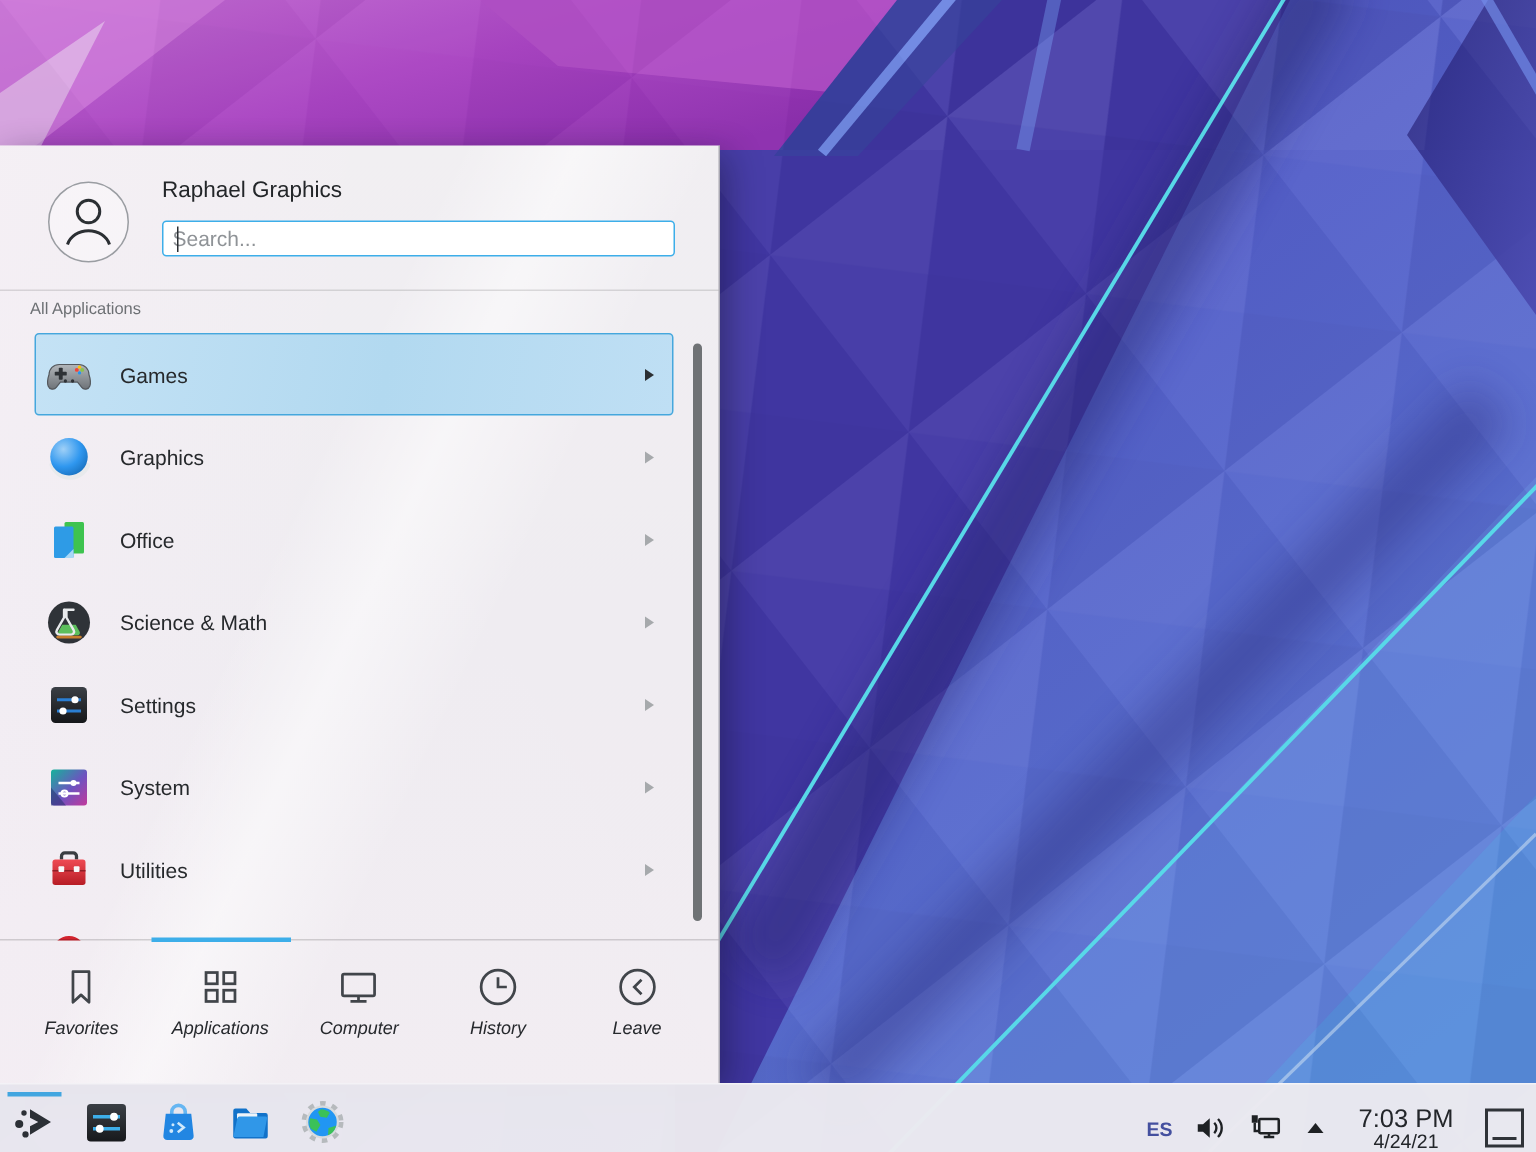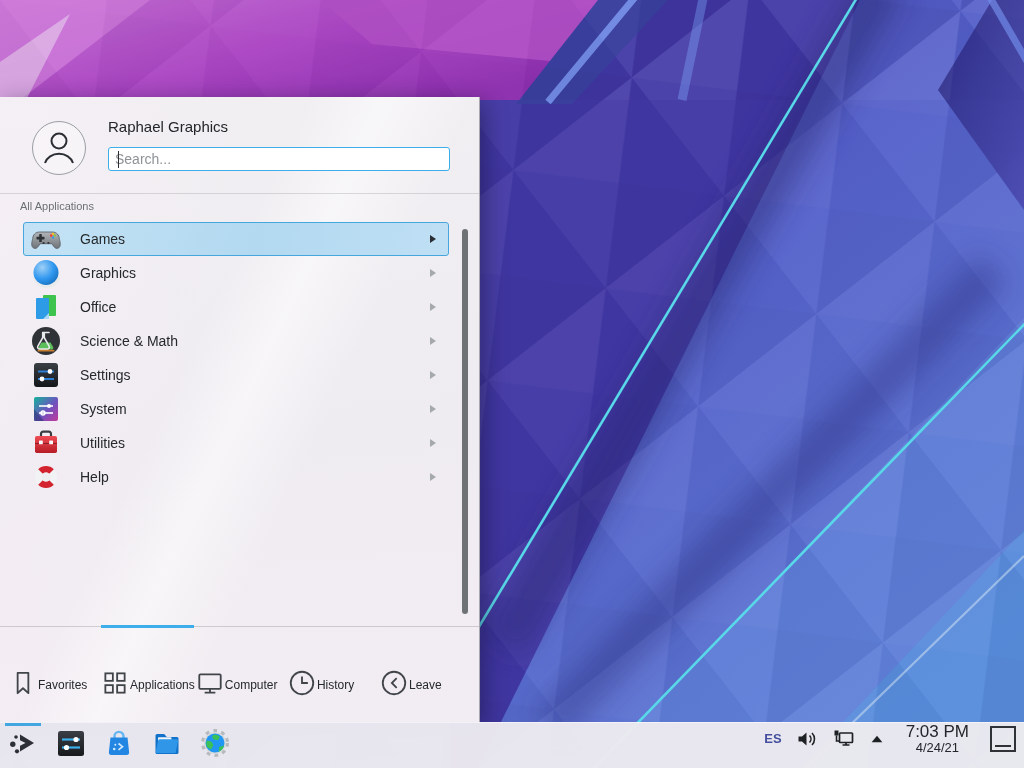--- a/index.html
+++ b/index.html
@@ -21,42 +21,42 @@
   .search{position:absolute;left:108px;top:50px;width:328px;height:22px;
           border:1.5px solid #3daee9;border-radius:3px;background:#fff;
           font-size:14px;color:#232629;padding:0 6px;outline:none;
           font-family:"Liberation Sans",sans-serif;}
   .search::placeholder{color:#8f9397;}
   .caret{position:absolute;left:118px;top:54px;width:1px;height:17px;background:#2b2f33;pointer-events:none;}
   .hdr-divider{position:absolute;left:0;right:0;top:96px;height:1px;background:rgba(0,0,0,.12);}
   .section-label{position:absolute;left:20px;top:103px;font-size:11px;color:#6d7074;}
 
   .cat-list{position:absolute;left:0;right:0;top:125px;bottom:95px;overflow:hidden;}
-  .cat-row{height:34px;margin:0 30px 0 23px;display:flex;align-items:center;
+  .cat-row{height:55px;margin:0 30px 0 23px;display:flex;align-items:center;
            padding:0 6px;border:1px solid transparent;border-radius:3px;box-sizing:border-box;}
   .cat-row.selected{background:linear-gradient(100deg,#c4e2f5,#b2d9f0 55%,#bfdff4);
                     border-color:#45a7dd;}
   .cat-icon{width:32px;height:32px;flex:0 0 32px;}
   .cat-label{margin-left:18px;font-size:14px;color:#26292c;}
   .cat-arrow{margin-left:auto;margin-right:6px;width:0;height:0;
              border-left:6px solid #a6a9ac;border-top:4.5px solid transparent;border-bottom:4.5px solid transparent;}
   .cat-row.selected .cat-arrow{border-left-color:#2b2f33;}
 
   .scrollbar{position:absolute;right:11px;top:132px;width:6px;height:385px;border-radius:3px;background:#6f7275;}
 
   .tabbar{position:absolute;left:0;right:0;bottom:0;height:95px;border-top:1px solid rgba(0,0,0,.15);
           display:flex;padding:0 8px;}
   .tab-indicator{position:absolute;left:101px;top:-2px;width:93px;height:3px;background:#3daee9;}
-  .tab{flex:1 1 0;display:flex;flex-direction:row;align-items:center;padding-top:16px;}
+  .tab{flex:1 1 0;display:flex;flex-direction:column;align-items:center;padding-top:16px;font-style:italic;}
   .tab-icon{width:30px;height:30px;}
   .tab-label{margin-top:5px;font-size:12px;color:#26292d;}
 
   
   .panel{position:absolute;left:0;bottom:0;width:1024px;height:46px;
-         background:rgba(236,234,240,.97);display:flex;align-items:flex-start;
+         background:rgba(236,234,240,.97);display:flex;align-items:flex-end;
          padding:0 6px;box-sizing:border-box;border-top:1px solid rgba(255,255,255,.5);}
   .panel-apps{display:flex;align-items:center;gap:14px;}
   .task-btn{position:relative;width:34px;height:40px;display:flex;align-items:center;justify-content:center;}
   .task-btn svg{width:32px;height:32px;}
   .active-strip{position:absolute;left:-1px;top:0;width:36px;height:3px;background:#42a6e0;}
   .tray{margin-left:auto;display:flex;align-items:center;gap:13px;}
   .kbd-layout{font-size:13px;font-weight:bold;color:#44509f;}
   .tray-icon{width:24px;height:24px;}
   .caret-icon{width:16px;height:16px;}
   .clock{text-align:center;line-height:1.05;color:#23262a;margin:0 8px;}

